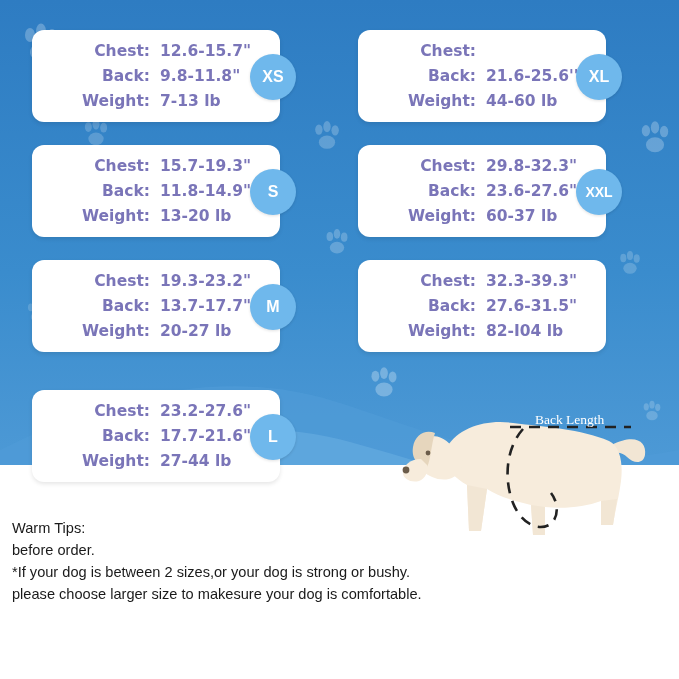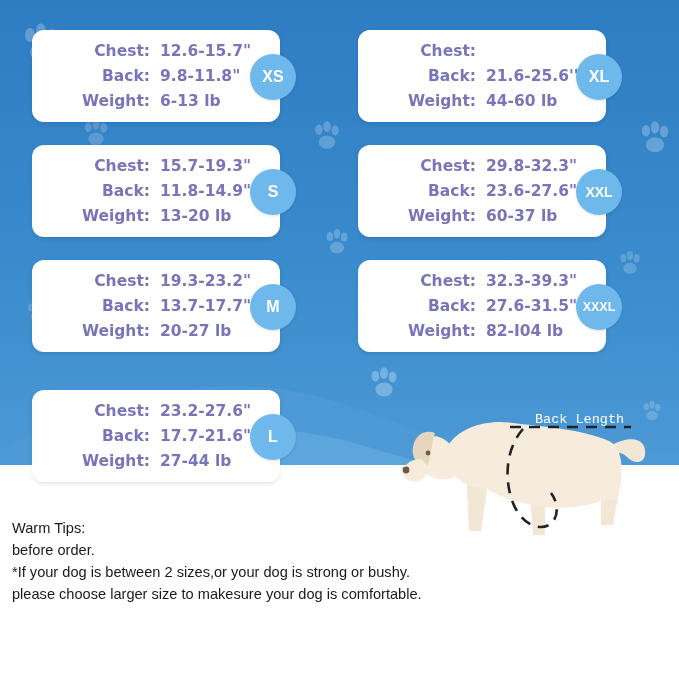--- a/index.html
+++ b/index.html
@@ -109,21 +109,21 @@
     position: absolute;
     left: 395px;
     top: 385px;
     width: 270px;
     height: 190px;
   }
   .dog-label {
     position: absolute;
     color: #ffffff;
     font-size: 13.5px;
-    font-family: Liberation Mono, monospace;
+    font-family: Liberation Serif, serif;
   }
   #back-length-label { left: 535px; top: 412px; }
   #chest-label { left: 506px; top: 549px; }
 
   
   .tips {
     position: absolute;
     left: 12px;
     top: 517px;
     width: 660px;
@@ -264,21 +264,21 @@
       <div class="row">
         <span class="lbl">Chest:</span>
         <span class="val">12.6-15.7"</span>
       </div>
       <div class="row">
         <span class="lbl">Back:</span>
         <span class="val">9.8-11.8"</span>
       </div>
       <div class="row">
         <span class="lbl">Weight:</span>
-        <span class="val">6-13 lb</span>
+        <span class="val">7-13 lb</span>
       </div>
     </div>
     <div class="badge">XS</div>
   </div>
 
   <div class="card" style="left:32px;top:145px;width:248px;">
     <div class="rows">
       <div class="row">
         <span class="lbl">Chest:</span>
         <span class="val">15.7-19.3"</span>
@@ -374,21 +374,20 @@
       </div>
       <div class="row">
         <span class="lbl">Back:</span>
         <span class="val">27.6-31.5"</span>
       </div>
       <div class="row">
         <span class="lbl">Weight:</span>
         <span class="val">82-I04 lb</span>
       </div>
     </div>
-    <div class="badge xwide">XXXL</div>
   </div>
 
   <div class="dog-wrap">
     <svg width="270" height="190" viewBox="0 0 270 190">
       <g>
 
         <path d="M216,60 C240,48 252,56 250,70 C248,80 238,78 232,72 C228,68 222,66 214,70 Z" fill="#f2e6d4"></path>
 
         <path d="M52,62 C64,42 92,34 118,38 C150,42 186,44 214,56 C226,62 228,80 226,96
                  C224,112 220,126 218,140 L206,140 L206,116 C190,122 170,124 150,122

